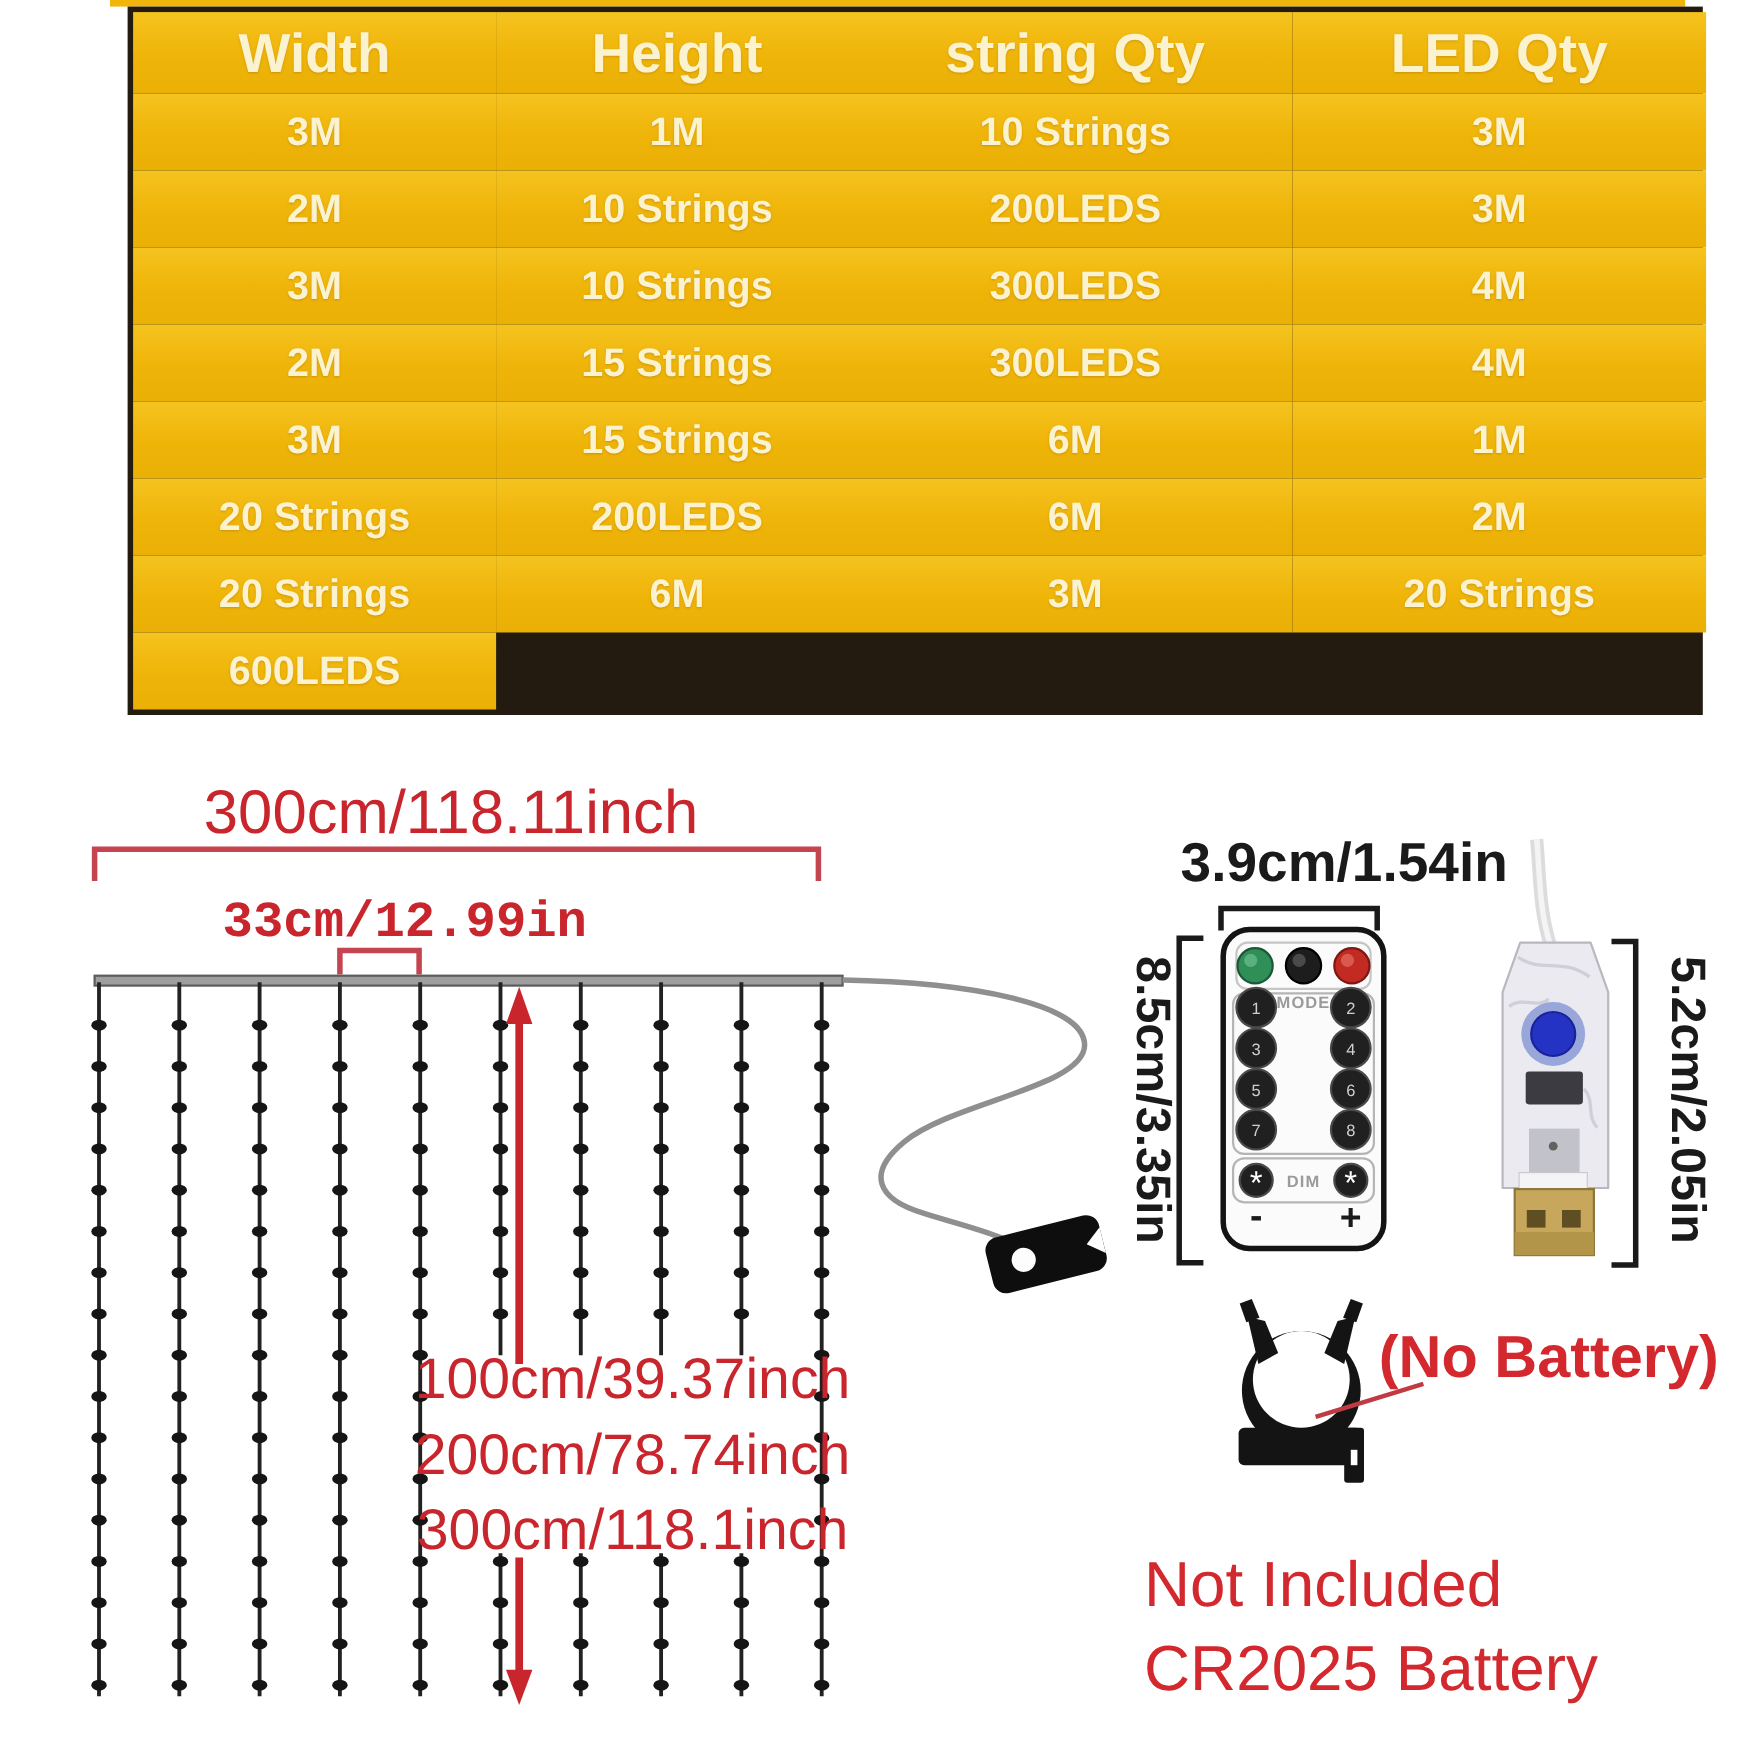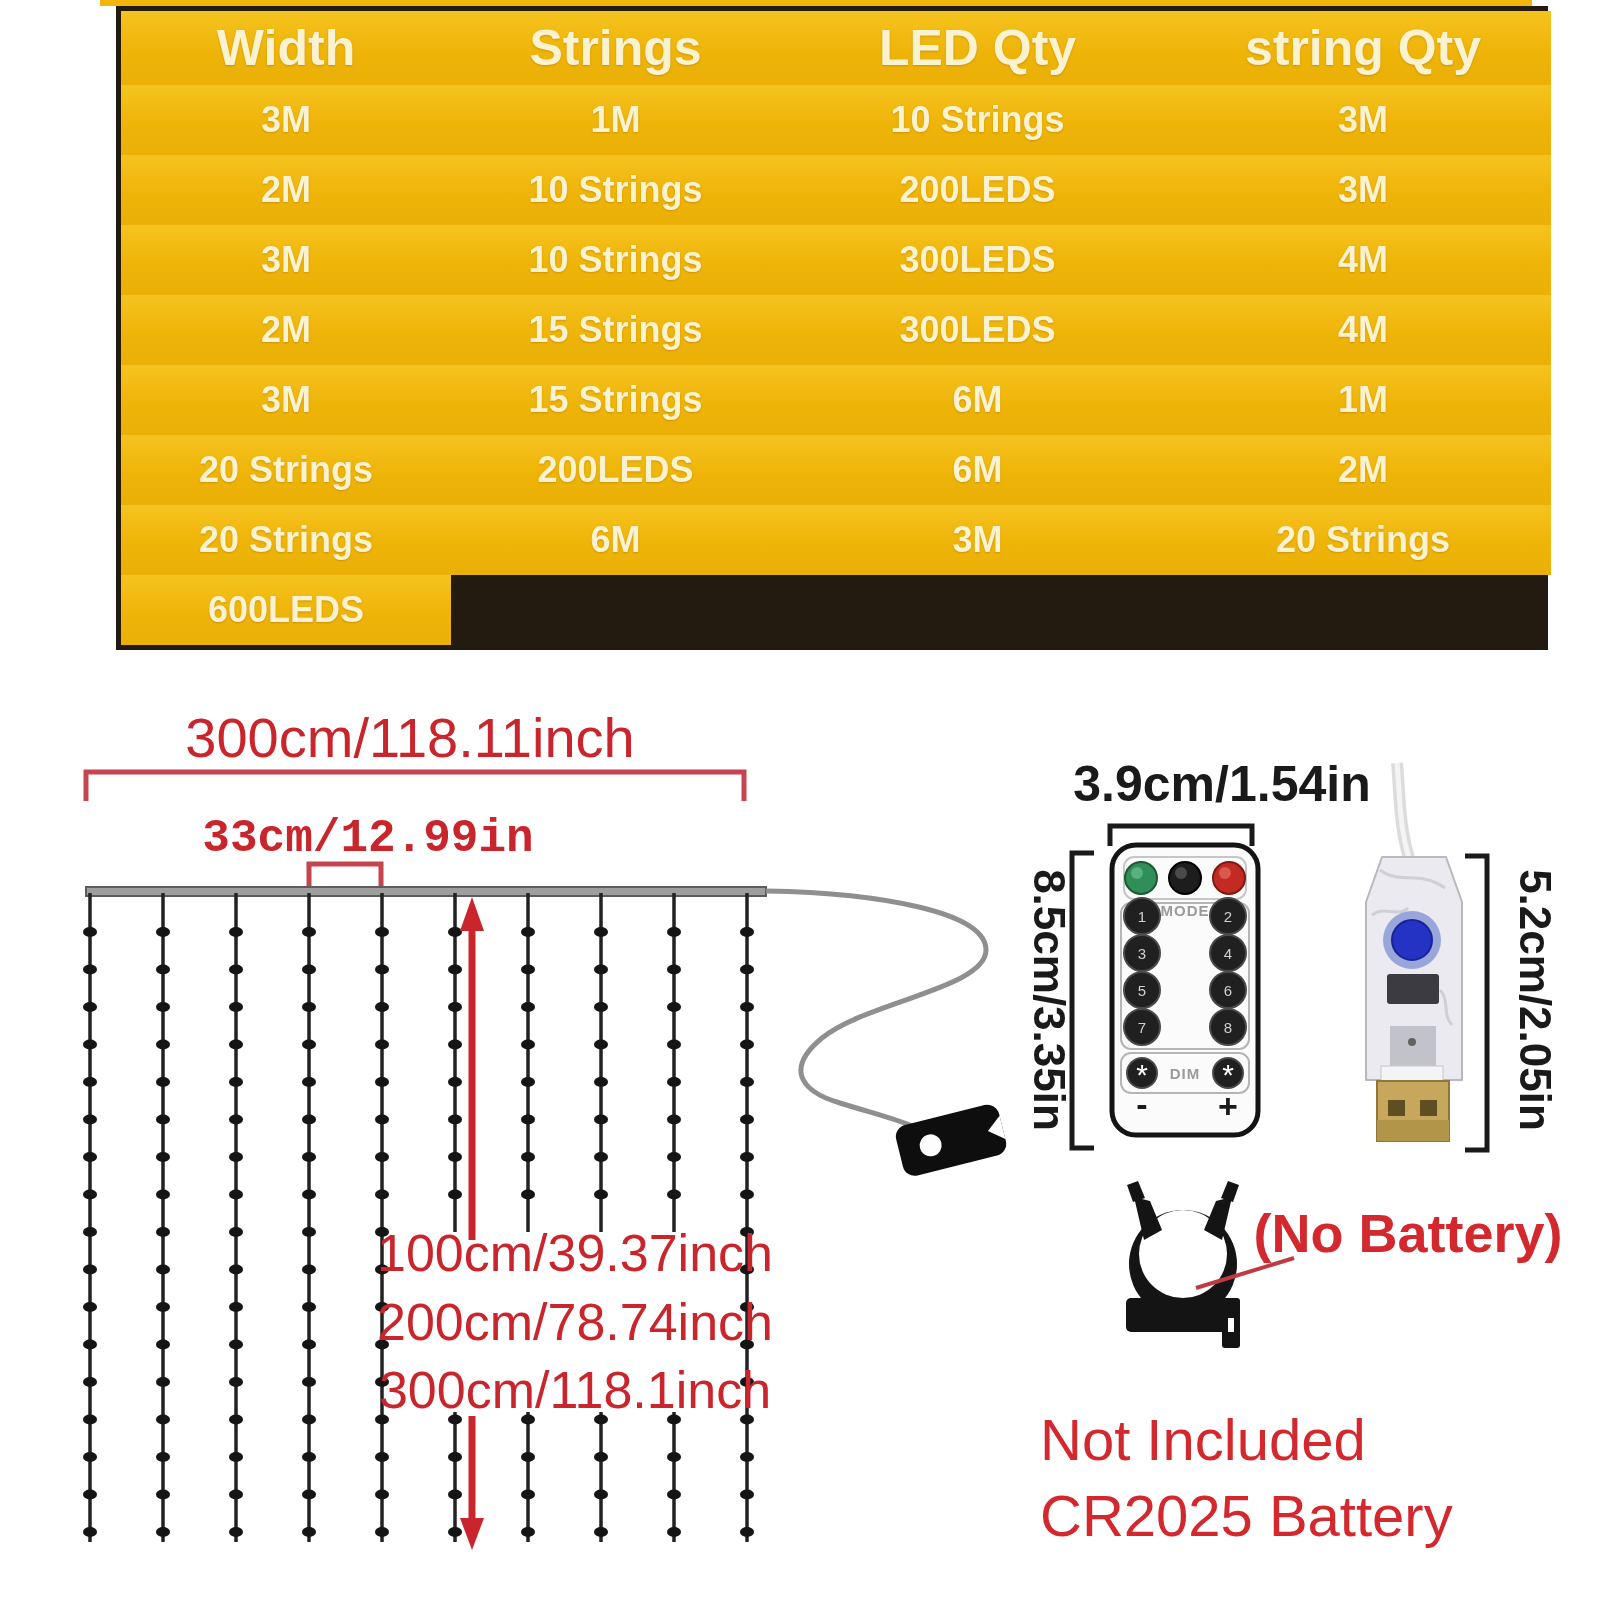--- a/index.html
+++ b/index.html
@@ -39,23 +39,23 @@
 </style>
 </head>
 <body>
 
 <div class="page">
 
   <div class="top-sliver"></div>
 
   <div class="spec-table">
     <div class="cell hcell">Width</div>
-    <div class="cell hcell">Strings</div>
+    <div class="cell hcell">Height</div>
+    <div class="cell hcell">string Qty</div>
     <div class="cell hcell">LED Qty</div>
-    <div class="cell hcell">string Qty</div>
 
     <div class="cell">3M</div>
     <div class="cell">1M</div>
     <div class="cell">10 Strings</div>
 
     <div class="cell">3M</div>
     <div class="cell">2M</div>
     <div class="cell">10 Strings</div>
     <div class="cell">200LEDS</div>
 

